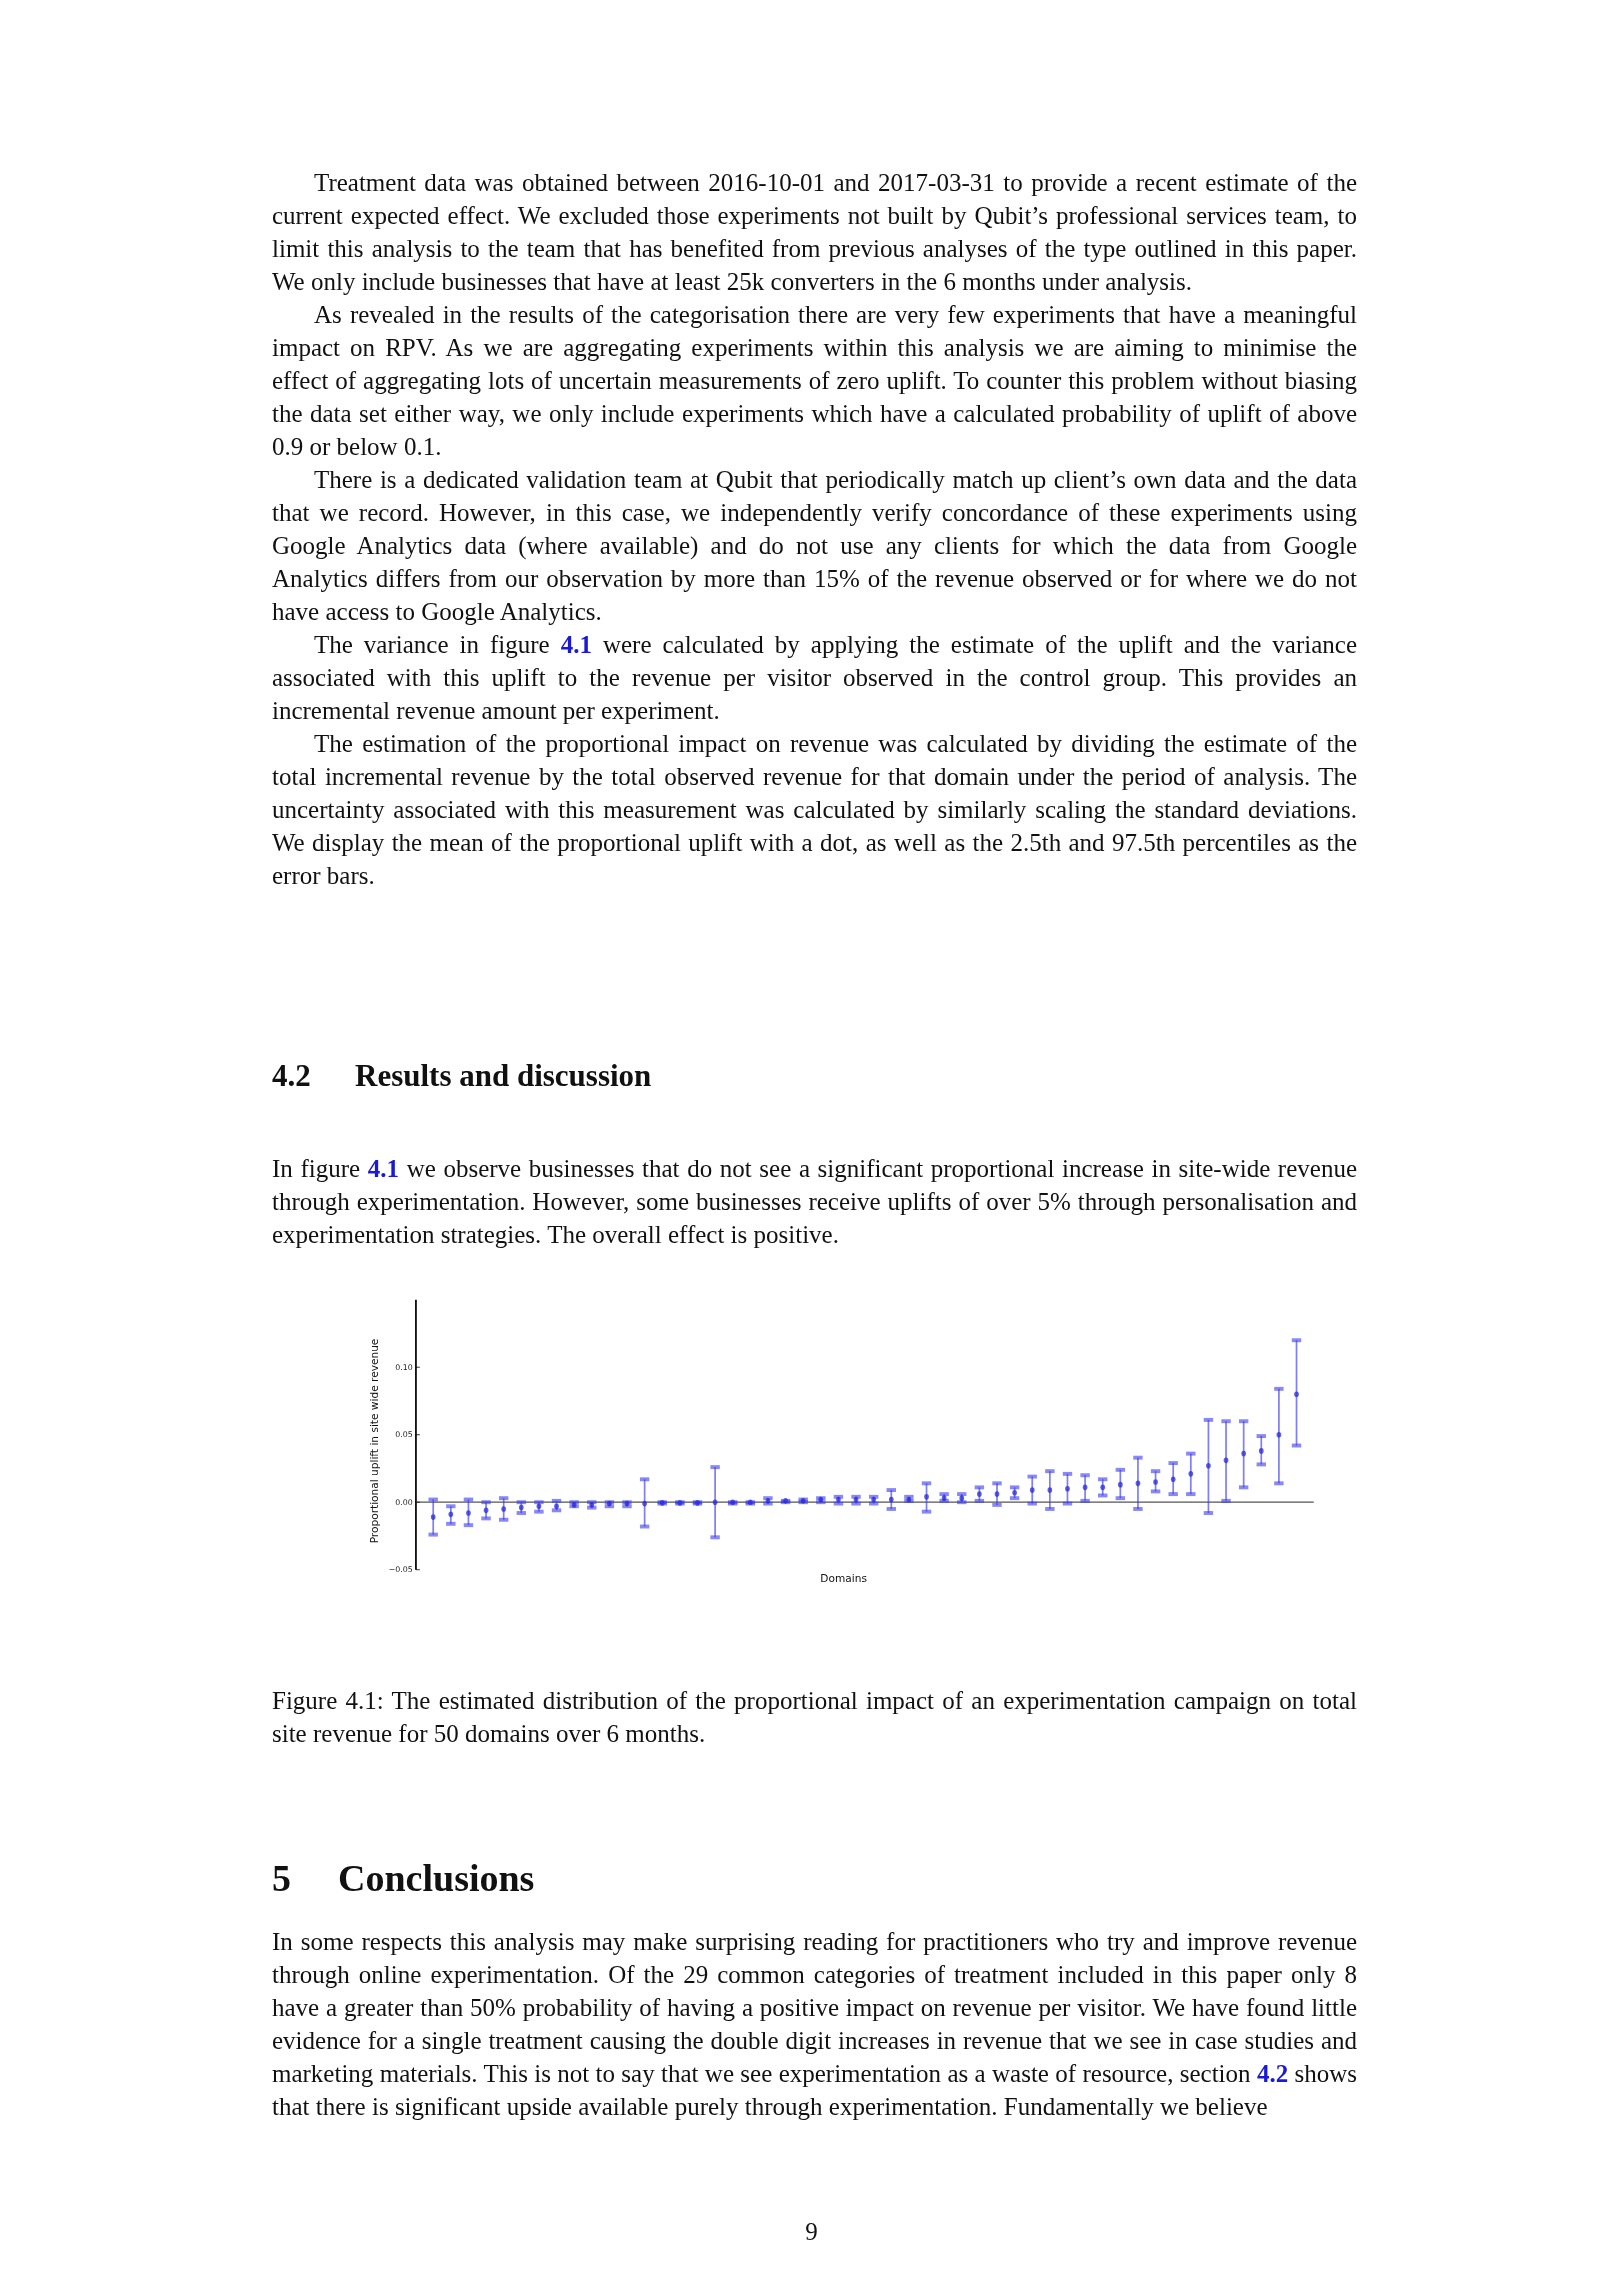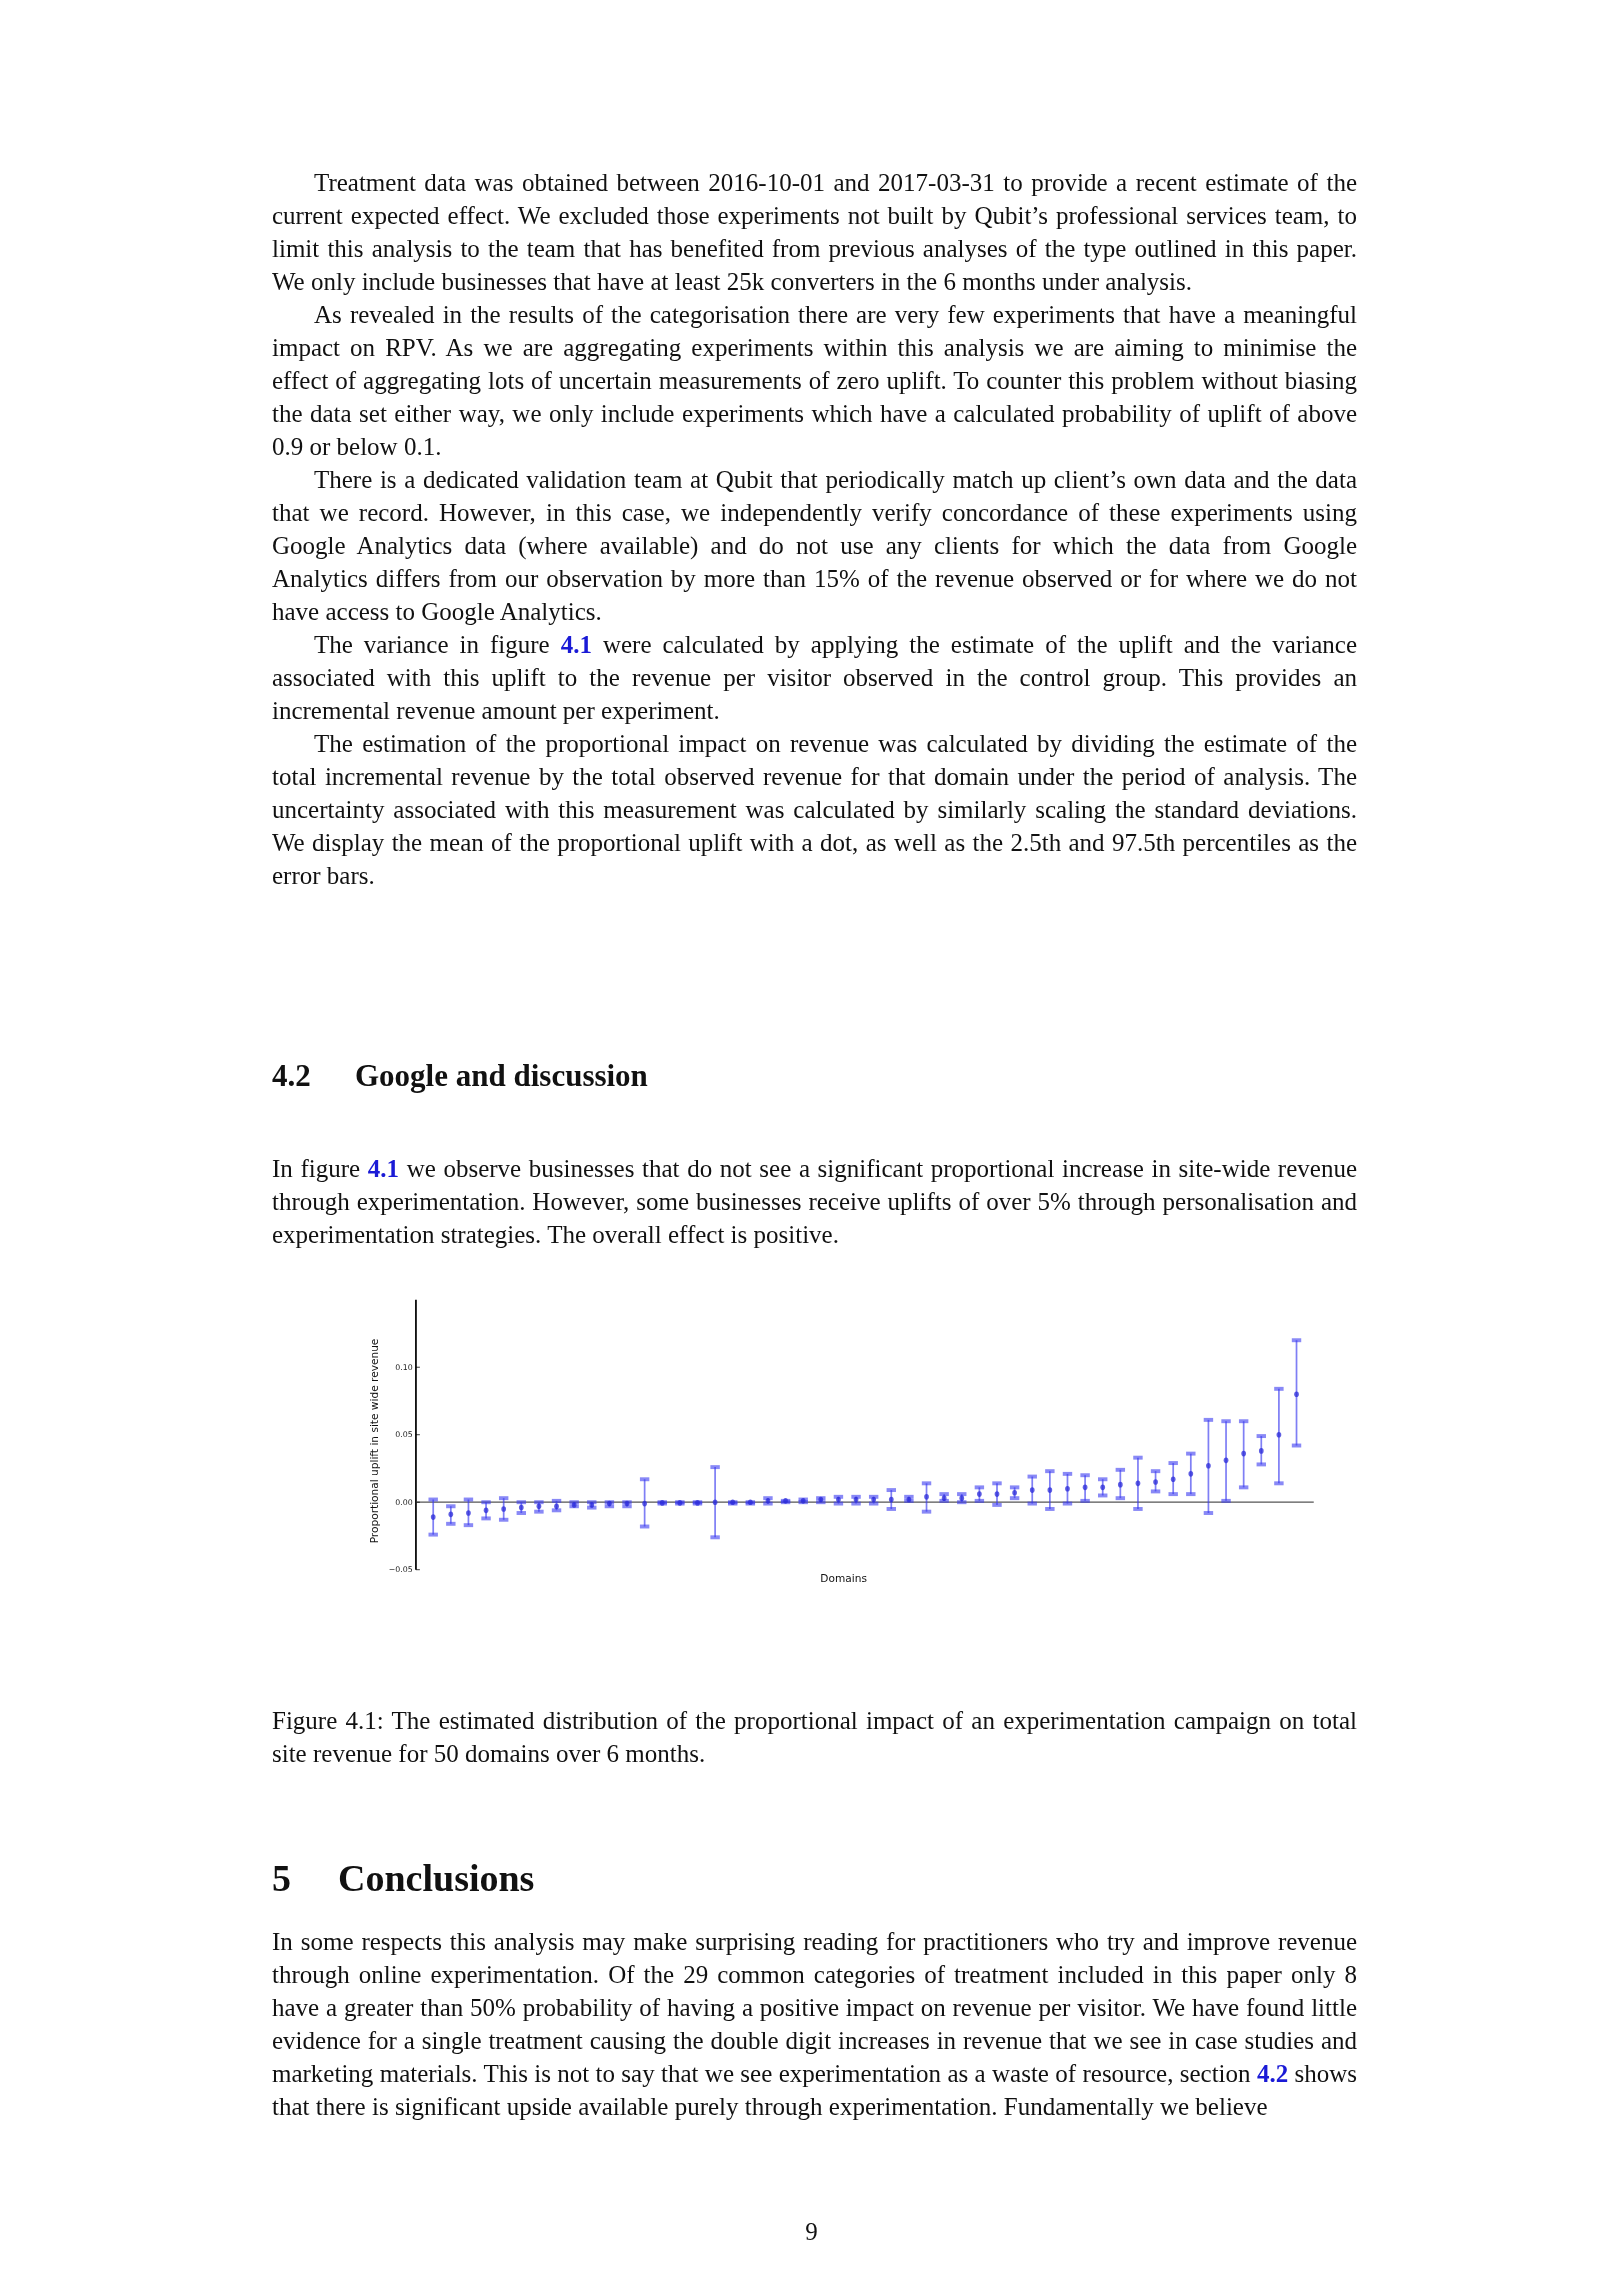--- a/index.html
+++ b/index.html
@@ -25,21 +25,21 @@
       position: absolute; left: 272px; top: 1843px;
       font-size: 38px; font-weight: bold; line-height: 47px;
     }
     .heading-sec .num { width: 66px; }
     .figure-wrap {
       position: absolute; left: 361px; top: 1272px; width: 981px; height: 314px;
     }
     .figure-wrap svg { position: absolute; left: 0; top: 0; }
     .caption {
       position: absolute; left: 272px; top: 1672px; width: 1085px;
-      font-size: 25px; line-height: 33px; text-align: justify; margin-top: 20px;
+      font-size: 25px; line-height: 33px; text-align: justify;
     }
     .page-number {
       position: absolute; left: 0; width: 1623px; top: 2206px; text-align: center;
       font-size: 25px;
     }
     .tick-label { font-family: "DejaVu Sans", sans-serif; font-size: 10px; fill: #222; }
     .axis-label { font-family: "DejaVu Sans", sans-serif; font-size: 13.5px; fill: #111; }
   </style>
 </head>
 <body>
@@ -48,21 +48,21 @@
 
   <div class="textblock" style="top:154px;">
     <p>Treatment data was obtained between 2016-10-01 and 2017-03-31 to provide a recent estimate of the current expected effect. We excluded those experiments not built by Qubit’s professional services team, to limit this analysis to the team that has benefited from previous analyses of the type outlined in this paper. We only include businesses that have at least 25k converters in the 6 months under analysis.</p>
     <p>As revealed in the results of the categorisation there are very few experiments that have a meaningful impact on RPV. As we are aggregating experiments within this analysis we are aiming to minimise the effect of aggregating lots of uncertain measurements of zero uplift. To counter this problem without biasing the data set either way, we only include experiments which have a calculated probability of uplift of above 0.9 or below 0.1.</p>
     <p>There is a dedicated validation team at Qubit that periodically match up client’s own data and the data that we record. However, in this case, we independently verify concordance of these experiments using Google Analytics data (where available) and do not use any clients for which the data from Google Analytics differs from our observation by more than 15% of the revenue observed or for where we do not have access to Google Analytics.</p>
     <p><span>The variance in figure </span><span class="ref">4.1</span><span> were calculated by applying the estimate of the uplift and the variance associated with this uplift to the revenue per visitor observed in the control group. This provides an incremental revenue amount per experiment.</span></p>
     <p>The estimation of the proportional impact on revenue was calculated by dividing the estimate of the total incremental revenue by the total observed revenue for that domain under the period of analysis. The uncertainty associated with this measurement was calculated by similarly scaling the standard deviations. We display the mean of the proportional uplift with a dot, as well as the 2.5th and 97.5th percentiles as the error bars.</p>
   </div>
 
   <div class="heading-sub">
-    <span class="num">4.2</span><span>Google and discussion</span>
+    <span class="num">4.2</span><span>Results and discussion</span>
   </div>
 
   <div class="textblock" style="top:1096px;margin-top:44px;">
     <p class="noindent"><span>In figure </span><span class="ref">4.1</span><span> we observe businesses that do not see a significant proportional increase in site-wide revenue through experimentation. However, some businesses receive uplifts of over 5% through personalisation and experimentation strategies. The overall effect is positive.</span></p>
   </div>
 
   <div class="figure-wrap">
     <svg id="chart" width="981" height="314" viewBox="0 0 1250 400">
       <line id="y-axis" stroke="#000" stroke-width="2.2" x1="70" x2="70" y1="20" y2="364"></line>
       <line id="zero-line" stroke="#555" stroke-width="1.6" x1="70" x2="1214" y1="278" y2="278"></line>

